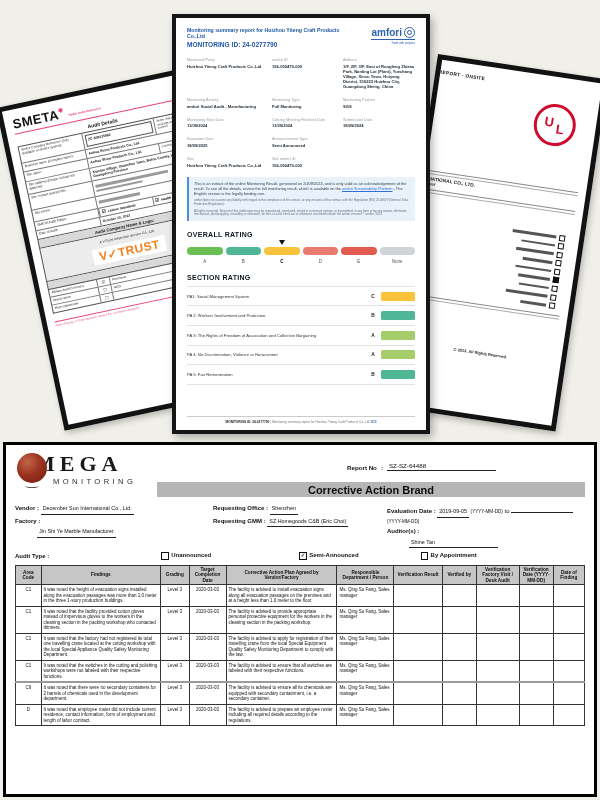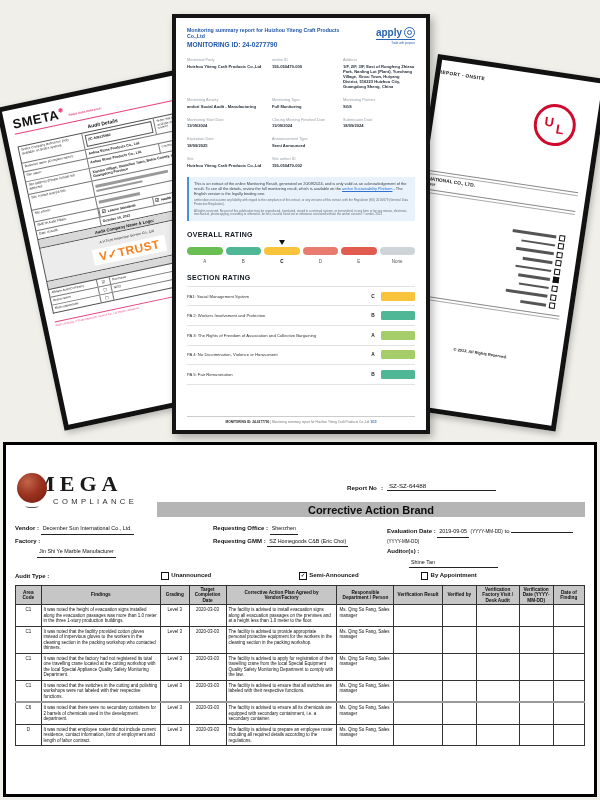--- a/index.html
+++ b/index.html
@@ -84,21 +84,21 @@
   .dbl{border-top:1.4px solid #888;border-bottom:.6px solid #aaa;height:2px;margin:2.5px 0;}
   .ul-check{margin:22px 6px 0 auto;width:86px;}
   .ul-crow{display:flex;justify-content:flex-end;align-items:center;gap:3px;margin-bottom:2.6px;}
   .ul-clabel{height:2.6px;background:#555;}
   .box{width:4px;height:4px;border:.7px solid #111;display:inline-block;flex:0 0 auto;}
   .box.filled{background:#111;}
   .ul-copy{text-align:center;font-size:4px;font-weight:bold;color:#222;margin-top:42px;}
 
   
   #cap-doc{left:3px;top:442px;width:594px;height:355px;border:3px solid #000;z-index:4;padding:7px 9px;}
-  .cap-top{position:relative;height:48px;margin-top:20px;}
+  .cap-top{position:relative;height:48px;}
   .mega-logo{position:absolute;left:2px;top:0px;}
   .mega-sphere{position:absolute;left:0;top:1px;width:30px;height:30px;border-radius:50%;background:radial-gradient(circle at 35% 30%, #c1664a 0%, #9c3320 45%, #6e1c0e 100%);}
   .mega-stand{position:absolute;left:8px;top:32px;width:14px;height:3px;border-bottom:1.6px solid #555;border-radius:50%;}
   .mega-word{font-family:"Liberation Serif",serif;font-size:22px;font-weight:bold;letter-spacing:5px;color:#1a1a1a;margin-left:17px;line-height:24px;}
   .mega-sub{font-size:7.6px;letter-spacing:3.4px;color:#2a2a2a;margin-left:36px;margin-top:1px;}
   .cap-reportno{position:absolute;left:332px;top:10px;font-size:6.2px;color:#111;display:flex;gap:4px;align-items:flex-end;}
   .cap-reportno .lab{font-weight:bold;}
   .cap-reportno .val{border-bottom:.8px solid #222;min-width:105px;padding:0 2px 1px 2px;}
   .cap-band{position:absolute;left:142px;right:0;top:30px;height:15px;background:#b5b5b5;display:flex;align-items:center;justify-content:center;}
   .cap-title{font-size:11px;font-weight:bold;color:#0d0d0d;}
@@ -260,21 +260,21 @@
 </div>
 
 <div class="doc" id="amfori-doc">
   <div class="am-header">
     <div>
       <div class="am-title">Monitoring summary report for Huizhou Yiteng Craft Products Co.,Ltd</div>
       <div class="am-id">MONITORING ID: 24-0277790</div>
     </div>
     <div class="am-logo">
       <div class="am-logo-row">
-        <span class="am-logo-text">apply</span>
+        <span class="am-logo-text">amfori</span>
         <span class="am-logo-circle"></span>
       </div>
       <div class="am-tagline">Trade with purpose</div>
     </div>
   </div>
 
   <div class="am-fields">
     <div>
         <div class="f-label">Monitored Party</div>
         <div class="f-value">Huizhou Yiteng Craft Products Co.,Ltd</div>
@@ -402,21 +402,21 @@
     <span class="pg">1/13</span>
   </div>
 </div>
 
 <div class="doc" id="cap-doc">
   <div class="cap-top">
     <div class="mega-logo">
       <div class="mega-sphere"></div>
       <div class="mega-stand"></div>
       <div class="mega-word">MEGA</div>
-      <div class="mega-sub">COMPLIANCE</div>
+      <div class="mega-sub">MONITORING</div>
     </div>
     <div class="cap-reportno">
       <span class="lab">Report No</span>
       <span class="lab">:</span>
       <span class="val">SZ-SZ-64488</span>
     </div>
     <div class="cap-band">
         <span class="cap-title">Corrective Action Brand</span>
       </div>
   </div>

